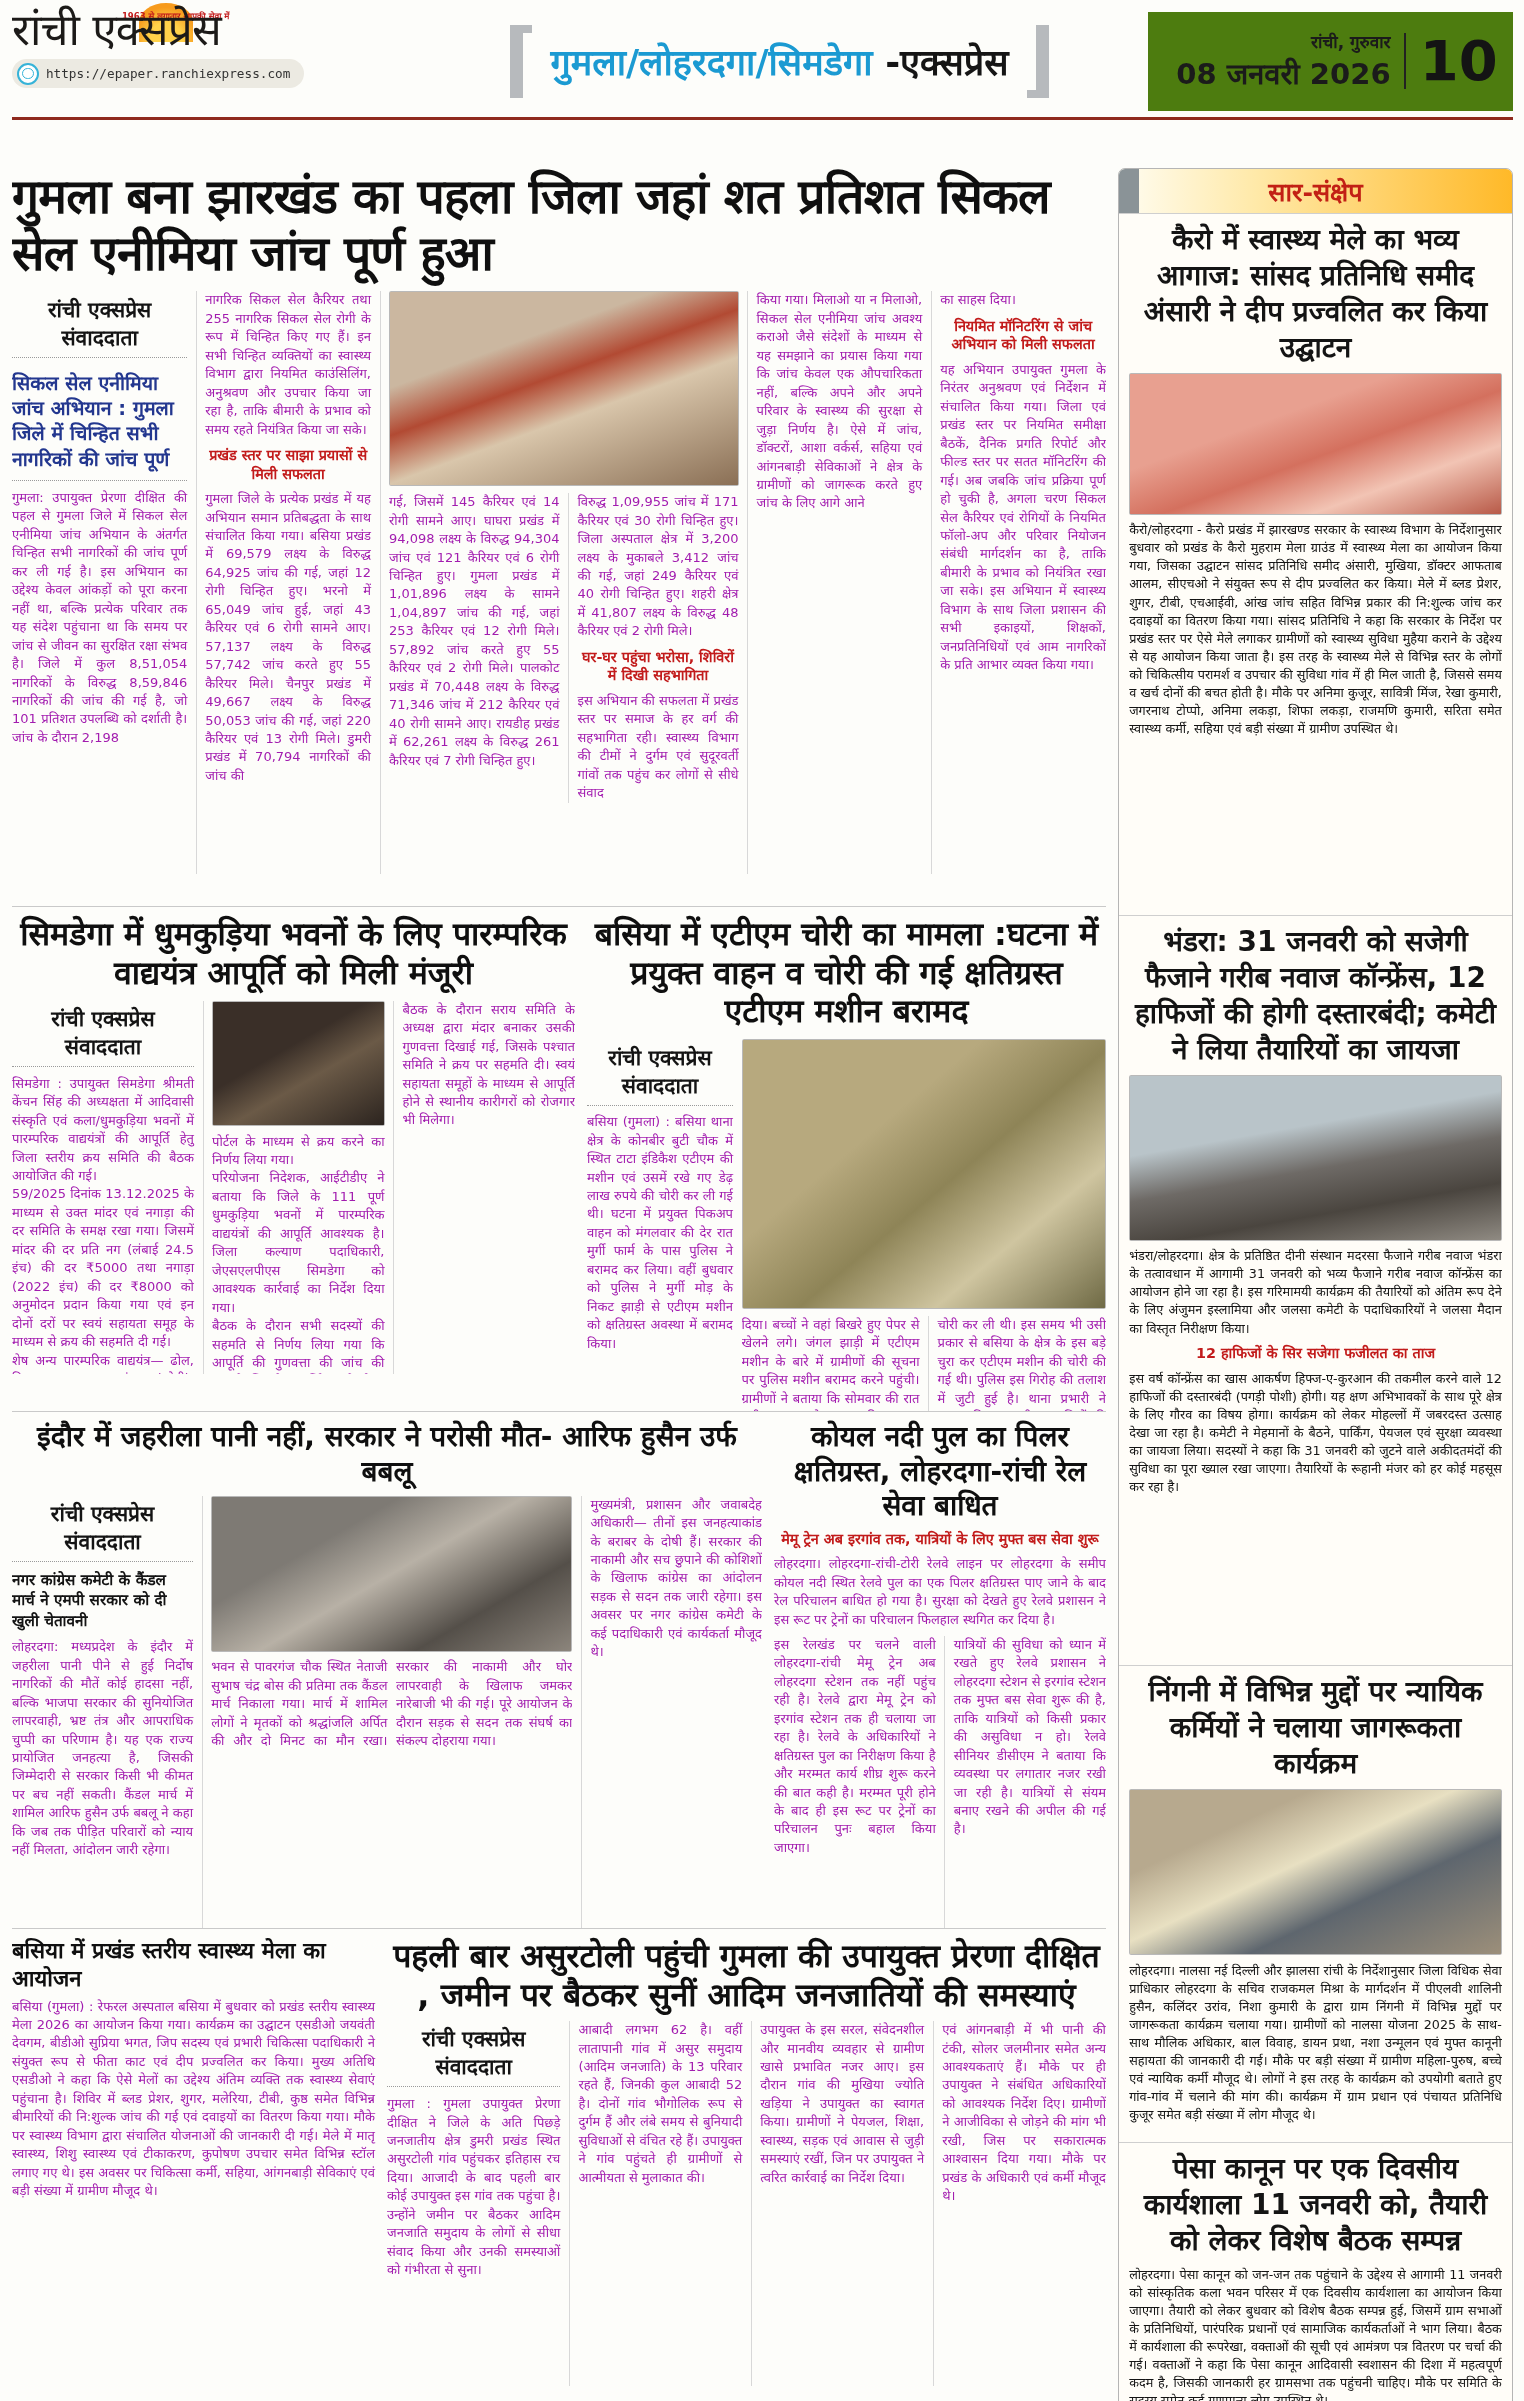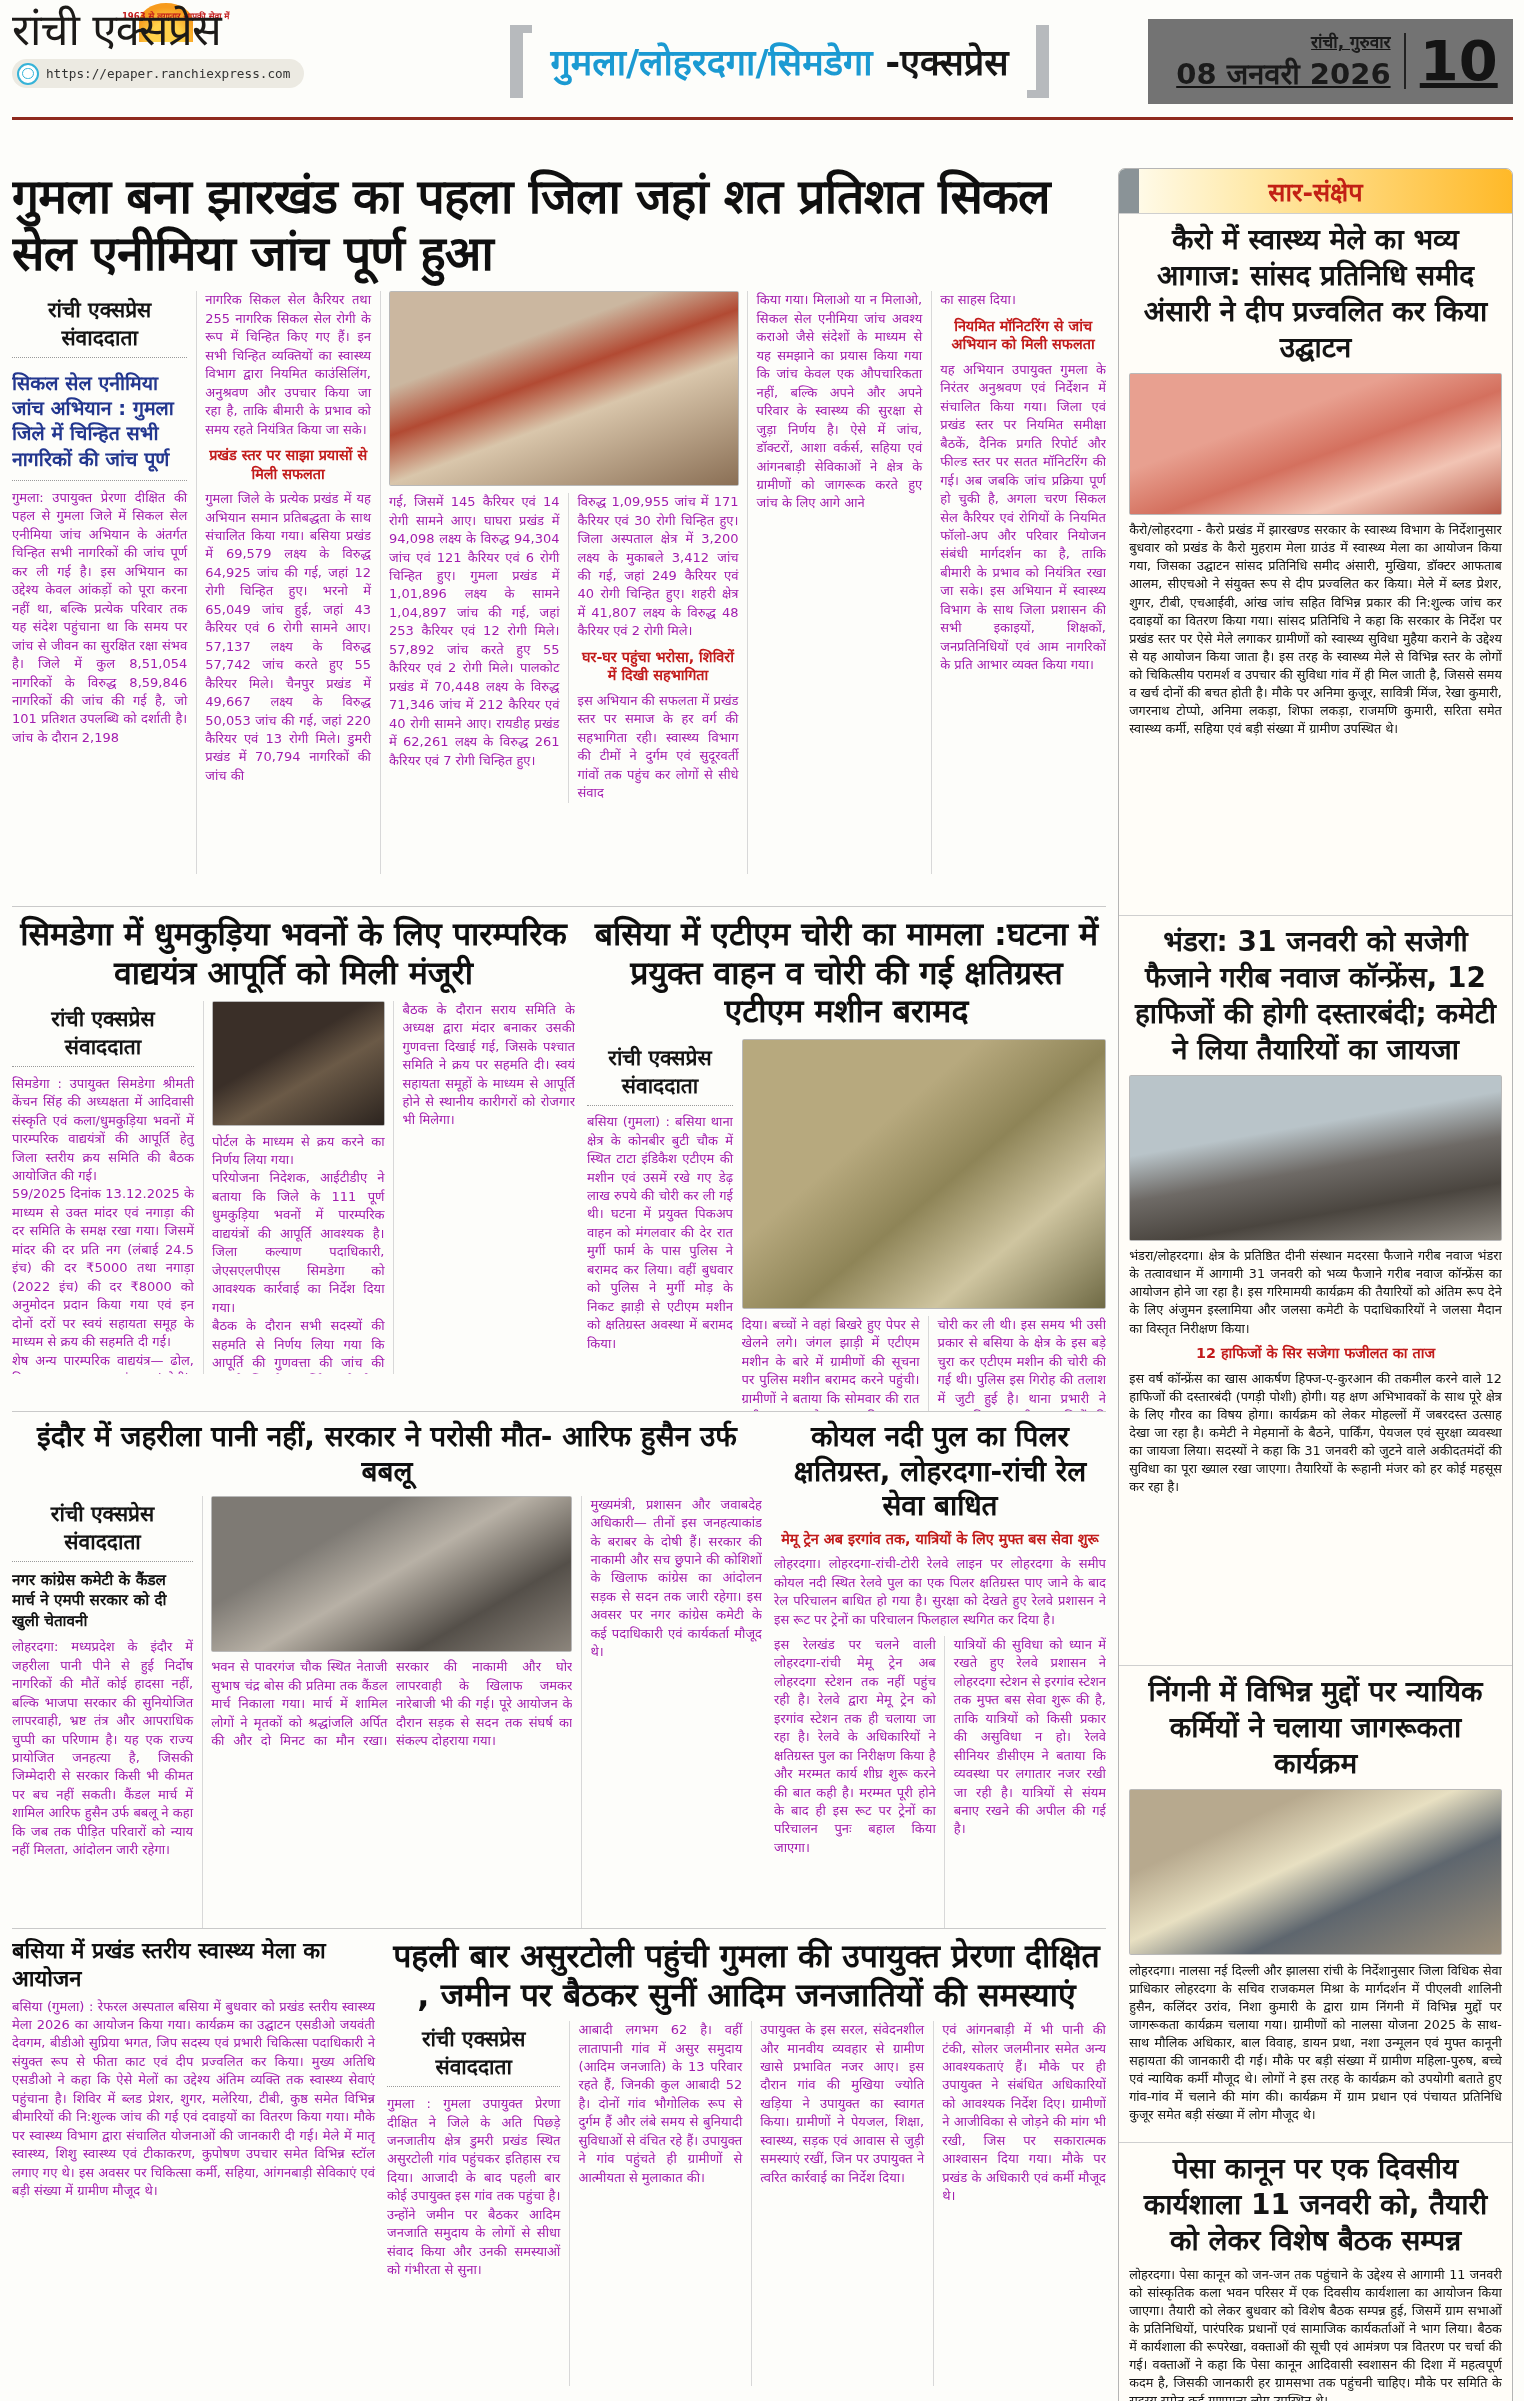--- a/index.html
+++ b/index.html
@@ -21,21 +21,21 @@
   .touch-icon { width:22px; height:22px; border-radius:50%; background:#fff; border:2.5px solid #36b3d8; position:relative; }
   .touch-icon::after { content:""; position:absolute; inset:3.4px; border:1.7px solid #36b3d8; border-radius:50%; }
   .url-text { font-family:"DejaVu Sans Mono", monospace; font-size:12.7px; color:#333; }
   .banner { position:relative; display:flex; justify-content:center; align-items:center; height:81px; }
   .bracket { width:22px; height:73px; flex:0 0 auto; }
   .bracket.l { border-left:13.6px solid #b7babd; border-top:8.5px solid #b7babd; }
   .bracket.r { border-right:13.6px solid #b7babd; border-bottom:8.5px solid #b7babd; }
   .banner-text { font-size:36px; font-weight:800; padding:0 18.7px; white-space:nowrap; }
   .banner-region { color:#1b9ad2; }
   .banner-suffix { color:#151515; }
-  .date-box { background:#737373; height:85px; display:flex; align-items:center; justify-content:flex-end; padding:0 15.3px; gap:13.6px;text-decoration:underline; }
+  .date-box { background:#4d7c0f; height:99px; display:flex; align-items:center; justify-content:flex-end; padding:0 15.3px; gap:13.6px; }
   .date-lines { text-align:right; font-weight:700; color:#1b1b1b; }
   .city-day { font-size:17px; }
   .date-big { font-size:29px; letter-spacing:0; }
   .page-num { font-size:56px; font-weight:800; border-left:2.5px solid #222; padding-left:13.6px; line-height:1; }
   .top-rule { height:2.5px; background:#8f2a1e; margin:1.7px 0 6.8px 0; }
 
   
   .content { display:grid; grid-template-columns:1fr 395px; gap:12px; height:2266px;margin-top:48px; }
   .main-col { display:flex; flex-direction:column; overflow:hidden; }
 

